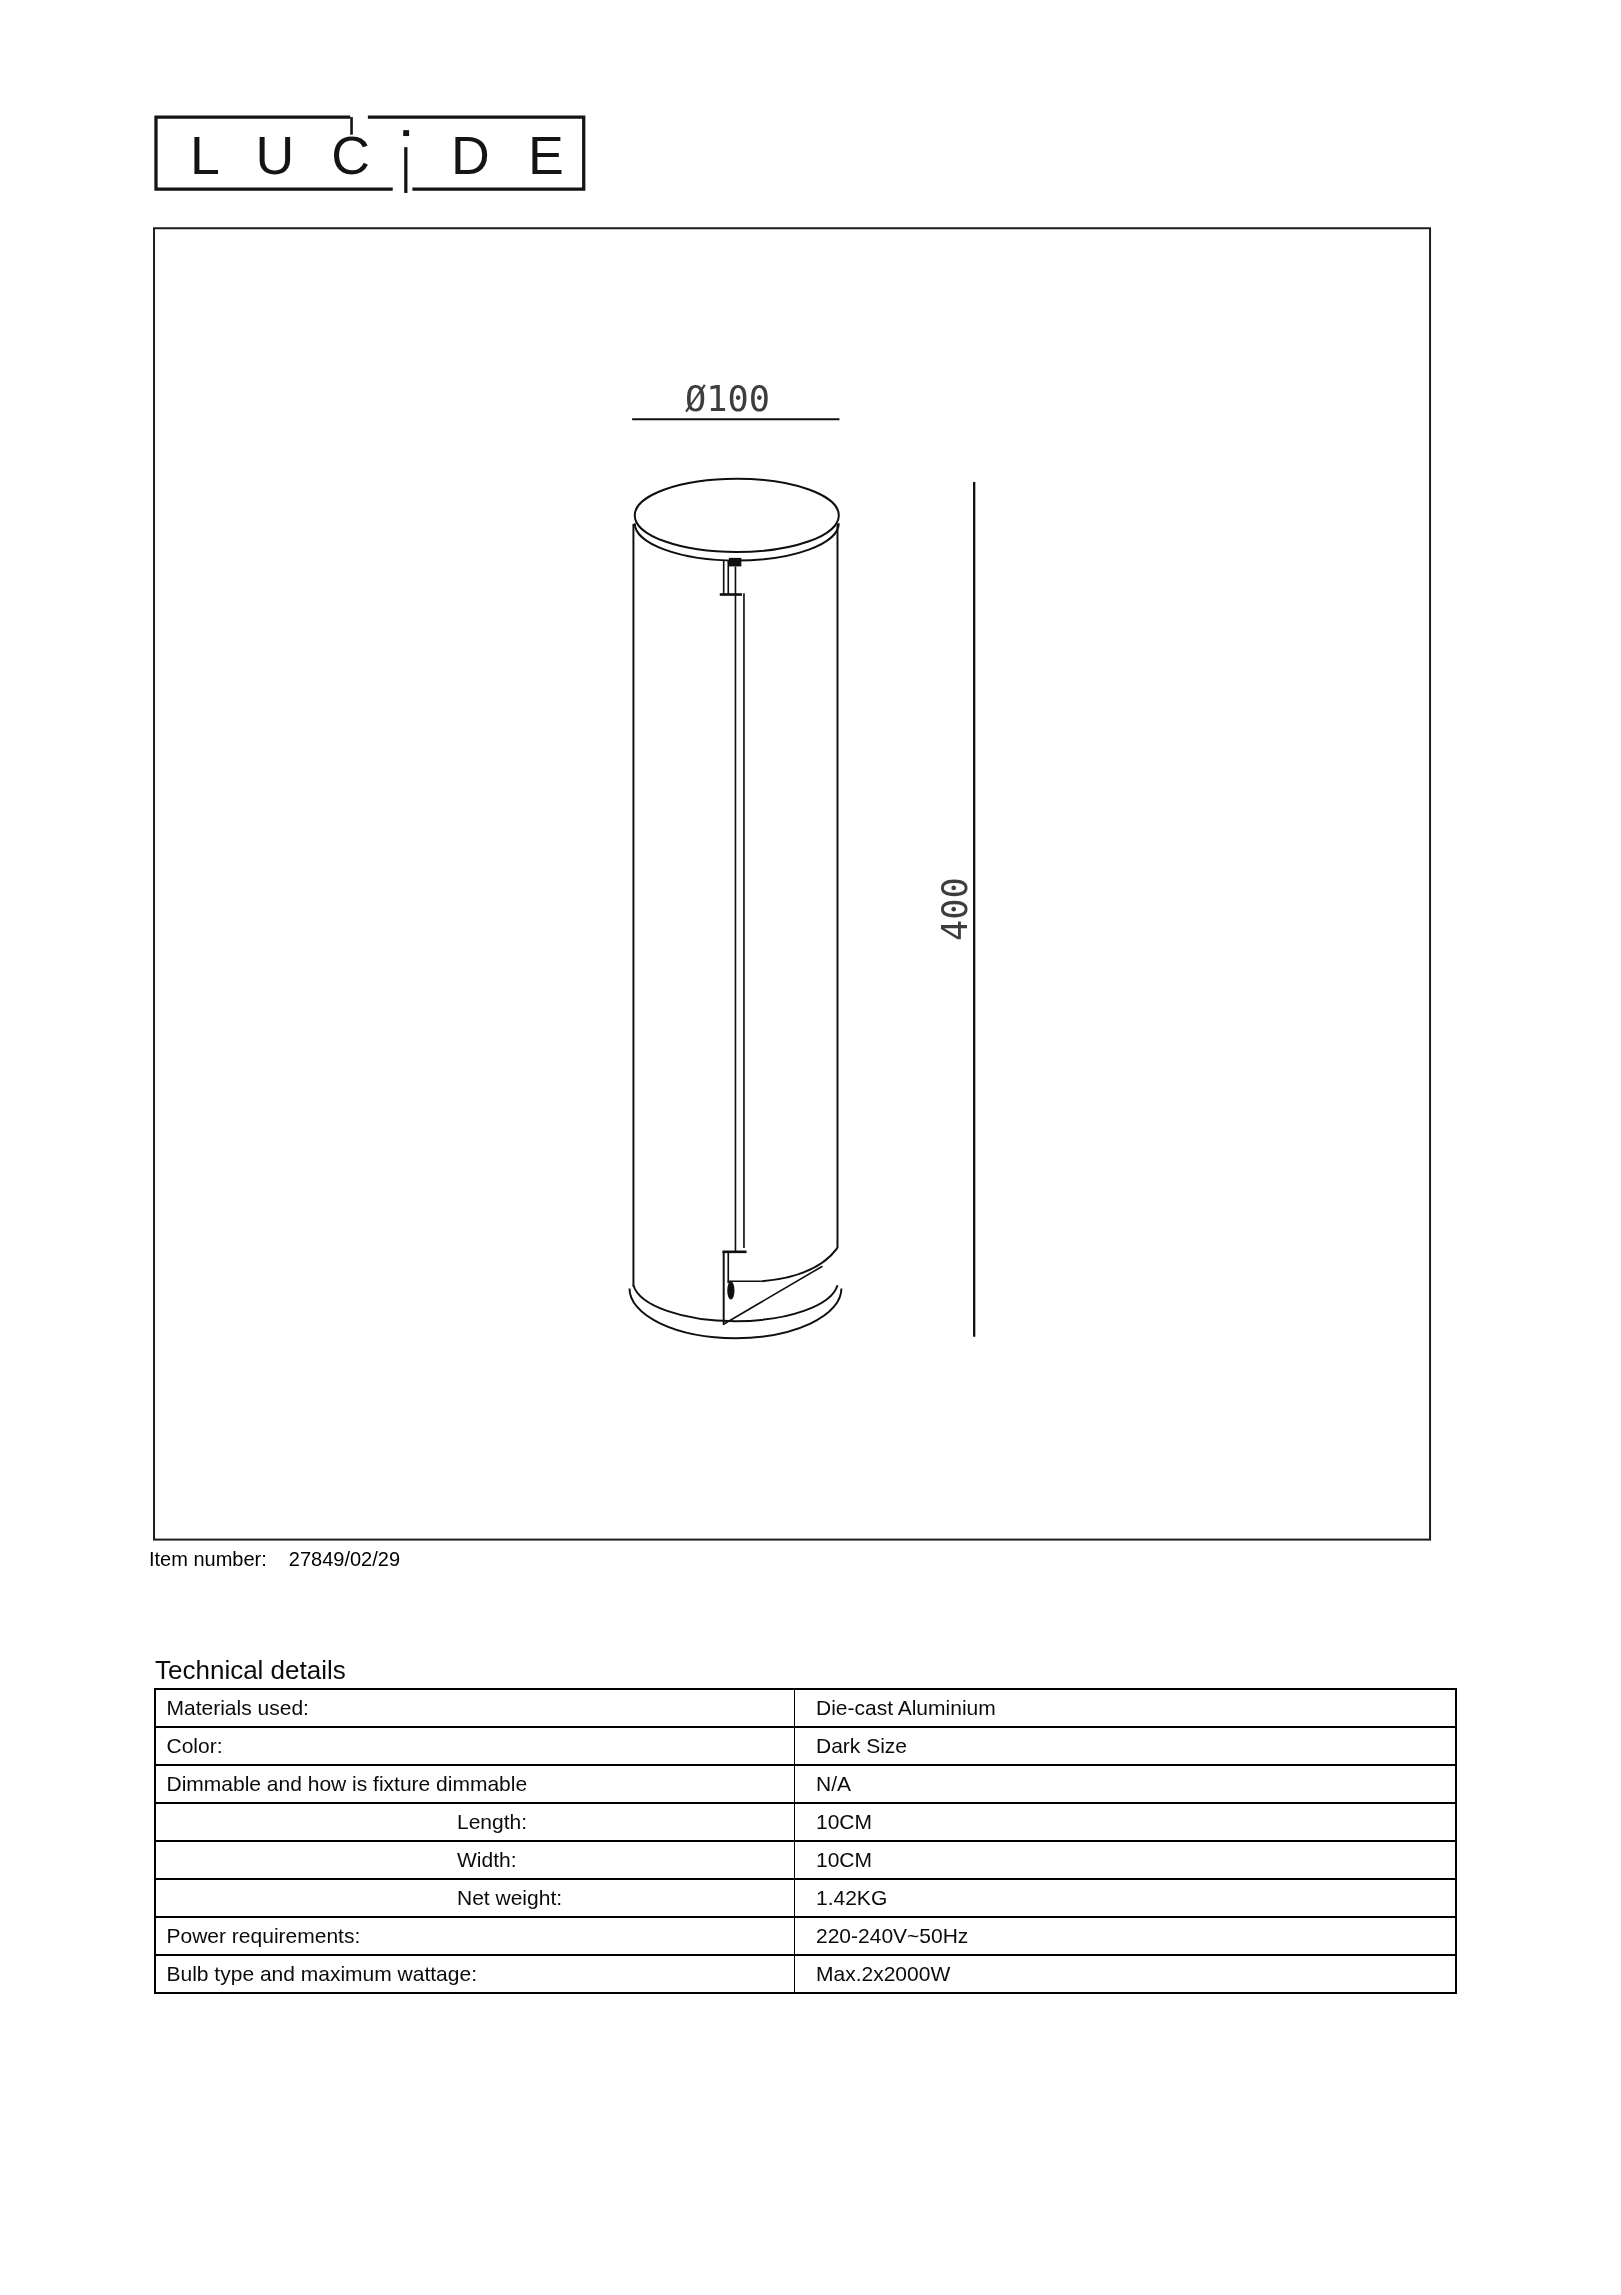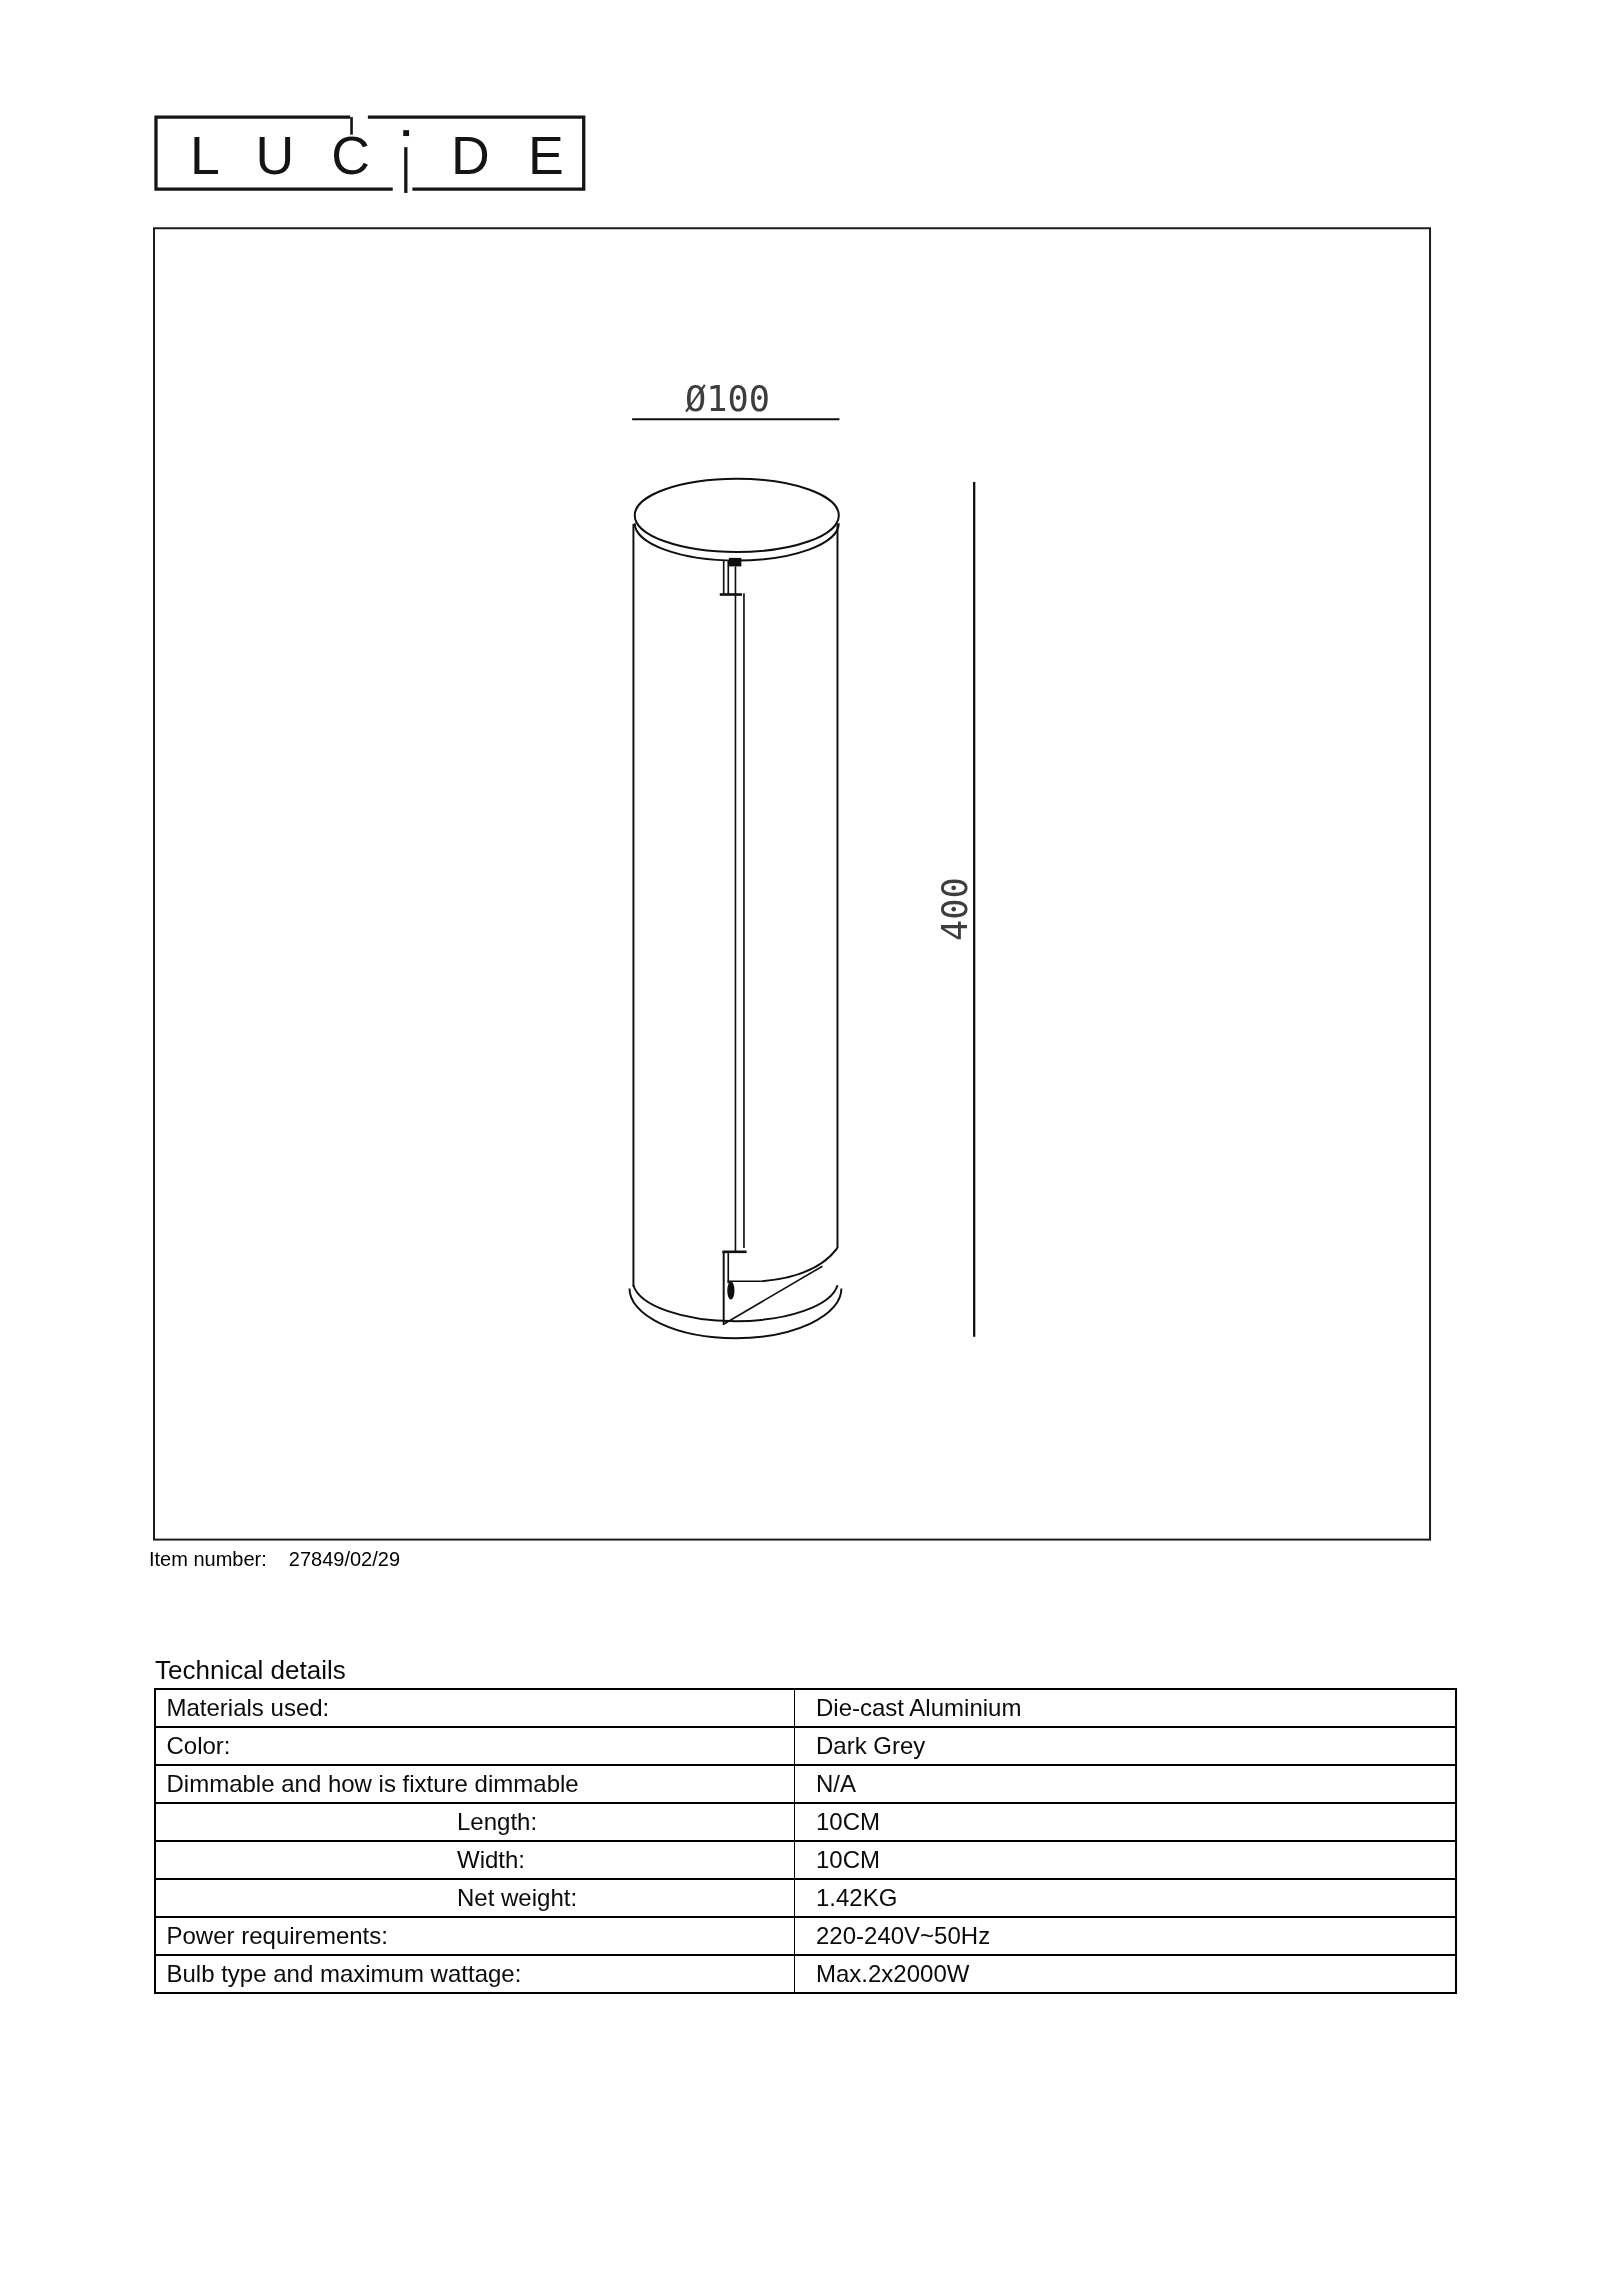--- a/index.html
+++ b/index.html
@@ -29,21 +29,21 @@
   .item-line .val{margin-left:22px;}
   .tech-heading{
     position:absolute;left:155px;top:1656px;
     font-size:26px;line-height:29px;color:#0b0b0b;text-align:center;
   }
   table.spec{
     position:absolute;left:154px;top:1688px;
     width:1278px;
     border-collapse:collapse;
     table-layout:fixed;
-    font-size:24px;color:#0b0b0b;
+    font-size:21px;color:#0b0b0b;
   }
   table.spec td{
     border:2px solid #000;
     height:36px;
     padding:0;
     vertical-align:middle;
     overflow:hidden;
     white-space:nowrap;
   }
   table.spec td.c1{width:638px;border-right-width:1.3px;position:relative;}
@@ -118,21 +118,21 @@
   <div class="tech-heading">Technical details</div>
 
   <table class="spec">
     <tbody>
       <tr>
         <td class="c1"><span class="lbl">Materials used:</span><span class="sublbl"></span></td>
         <td class="c2">Die-cast Aluminium</td>
       </tr>
       <tr>
         <td class="c1"><span class="lbl">Color:</span><span class="sublbl"></span></td>
-        <td class="c2">Dark Grey</td>
+        <td class="c2">Dark Size</td>
       </tr>
       <tr>
         <td class="c1"><span class="lbl">Dimmable and how is fixture dimmable</span><span class="sublbl"></span></td>
         <td class="c2">N/A</td>
       </tr>
       <tr>
         <td class="c1"><span class="lbl"></span><span class="sublbl">Length:</span></td>
         <td class="c2">10CM</td>
       </tr>
       <tr>

